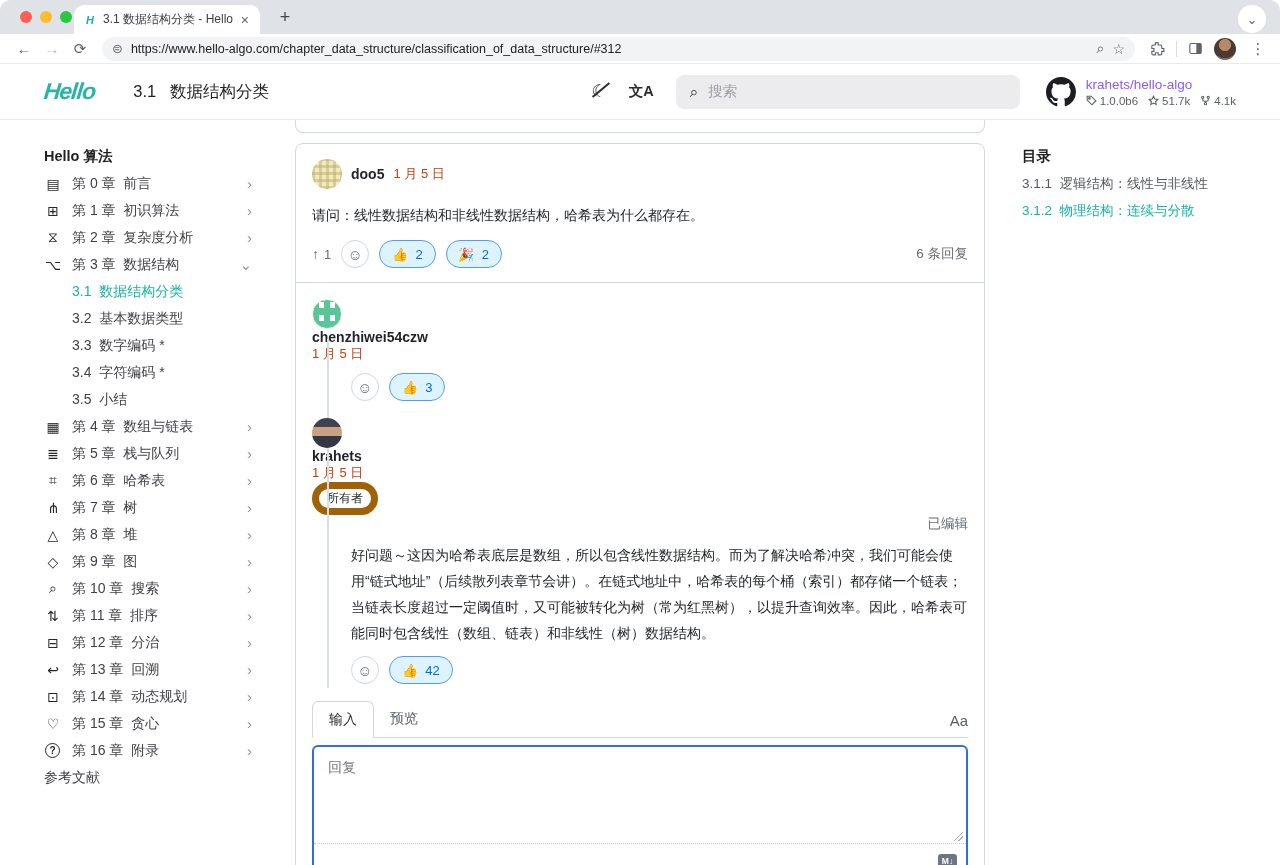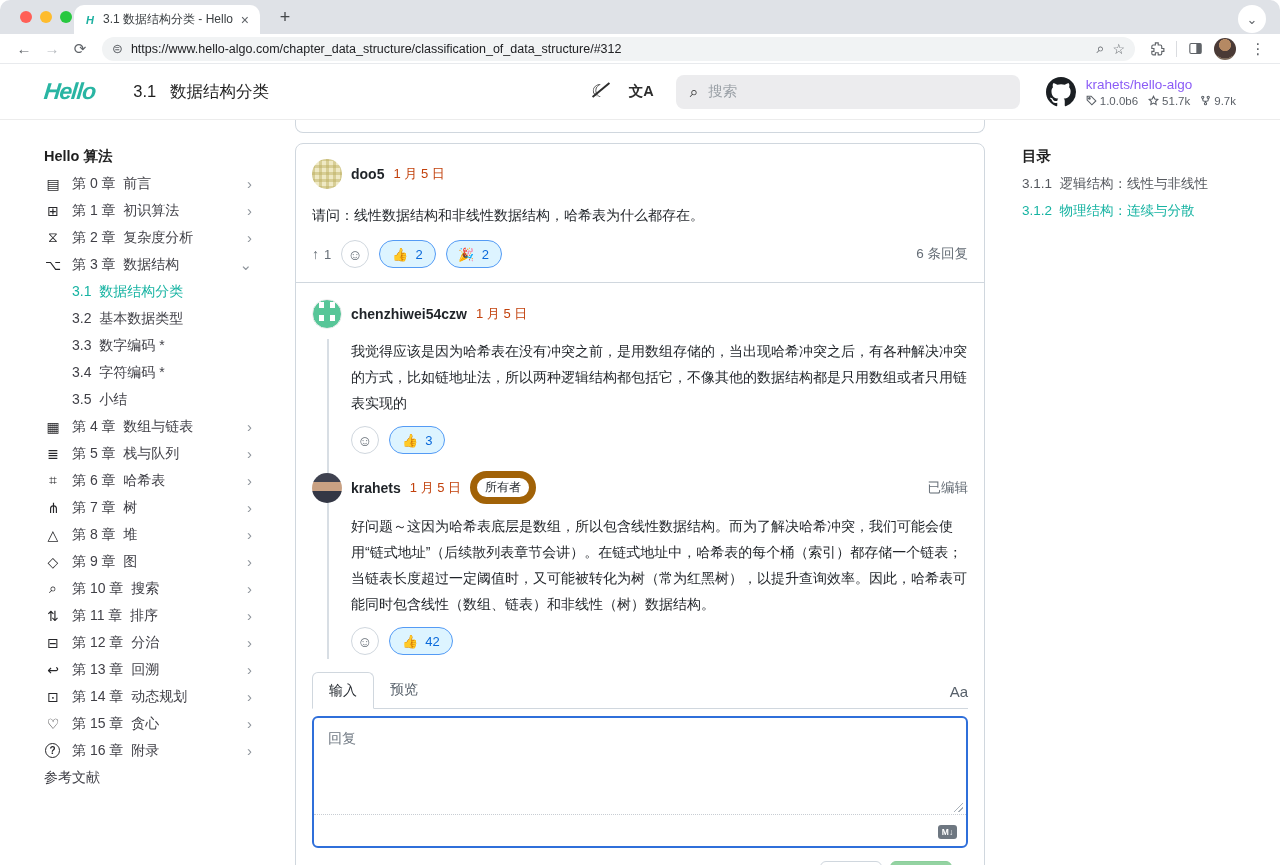--- a/index.html
+++ b/index.html
@@ -86,21 +86,21 @@
   .c-body { padding:13px 16px 0; font-size:14px; color:#1f2328; line-height:26px; }
   .c-actions { display:flex; align-items:center; gap:10px; padding:12px 16px 14px; }
   .upvote { display:flex; align-items:center; gap:5px; color:#656d76; font-size:13px; }
   .upvote .arr { font-size:14px; }
   .smiley { width:28px; height:28px; border:1px solid #d0d7de; border-radius:50%; color:#656d76; font-size:15px; display:flex; align-items:center; justify-content:center; background:#fff; }
   .pill { height:28px; border-radius:14px; background:#ddf4ff; border:1px solid #549bf5; color:#0969da; display:flex; align-items:center; gap:7px; padding:0 12px; font-size:13px; }
   .replies-count { margin-left:auto; font-size:13.5px; color:#656d76; }
 
   .replies { border-top:1px solid #d0d7de; position:relative; padding:13px 16px 2px; }
   .tl-line { position:absolute; left:31px; top:56px; bottom:12px; width:2px; background:#d8dee4; }
-  .r-head { display:flex; align-items:center; gap:9px; padding-top:3px; }
+  .r-head { display:flex; align-items:flex-start; padding-top:3px;flex-direction:column; }
   .r-body { margin-left:39px; font-size:14px; color:#1f2328; line-height:26px; padding-top:9px; }
   .r-actions { margin-left:39px; display:flex; align-items:center; gap:10px; padding:10px 0 14px; }
 
   .replybox { padding:0 16px; }
   .rb-tabs { display:flex; align-items:flex-end; border-bottom:1px solid #d0d7de; height:38px; }
   .rb-tab { height:37px; padding:0 16px; display:flex; align-items:center; font-size:14px; }
   .rb-tab.active { background:#fff; border:1px solid #d0d7de; border-bottom:1px solid #fff; border-radius:6px 6px 0 0; margin-bottom:-1px; color:#24292f; }
   .rb-tab.plain { color:#57606a; }
   .rb-aa { margin-left:auto; color:#57606a; font-size:15px; padding-bottom:8px; }
   .rb-editor { margin-top:7px; border:2px solid #2f6fda; border-radius:6px; height:132px; position:relative; background:#fff; }
@@ -186,21 +186,21 @@
                 </svg>
                 <span>51.7k</span>
               </span>
             <span class="gh-stat">
                 <svg class="mini-svg" viewBox="0 0 14 14">
                   <circle cx="3.5" cy="3" r="1.4"></circle>
                   <circle cx="10.5" cy="3" r="1.4"></circle>
                   <circle cx="7" cy="11" r="1.4"></circle>
                   <path d="M3.5 4.5v1.5a2 2 0 0 0 2 2h3a2 2 0 0 0 2-2V4.5M7 8v1.5"></path>
                 </svg>
-                <span>9.7k</span>
+                <span>4.1k</span>
               </span>
           </div>
         </div>
       </div>
     </div>
   </div>
 
   <div class="content">
 
     <nav class="sidebar">
@@ -331,21 +331,20 @@
         </div>
 
         <div class="replies">
           <span class="tl-line"></span>
 
           <div class="r-head">
             <span class="avatar av-chen"></span>
             <span class="c-name">chenzhiwei54czw</span>
             <span class="c-date">1 月 5 日</span>
           </div>
-          <div class="r-body">我觉得应该是因为哈希表在没有冲突之前，是用数组存储的，当出现哈希冲突之后，有各种解决冲突的方式，比如链地址法，所以两种逻辑结构都包括它，不像其他的数据结构都是只用数组或者只用链表实现的</div>
           <div class="r-actions">
             <span class="smiley">☺</span>
             <span class="pill">
                 <span>👍</span>
                 <span>3</span>
               </span>
           </div>
 
           <div class="r-head">
             <span class="avatar av-kra"></span>

